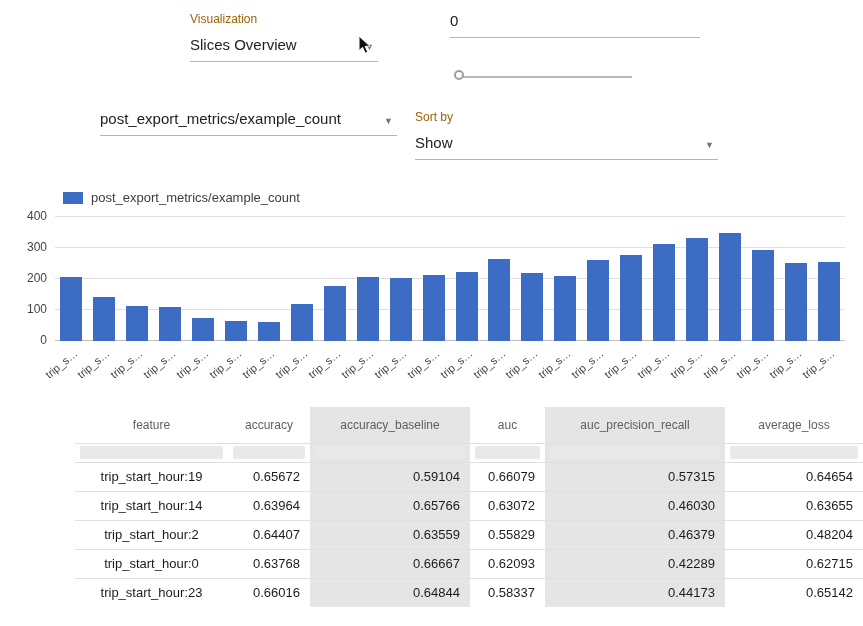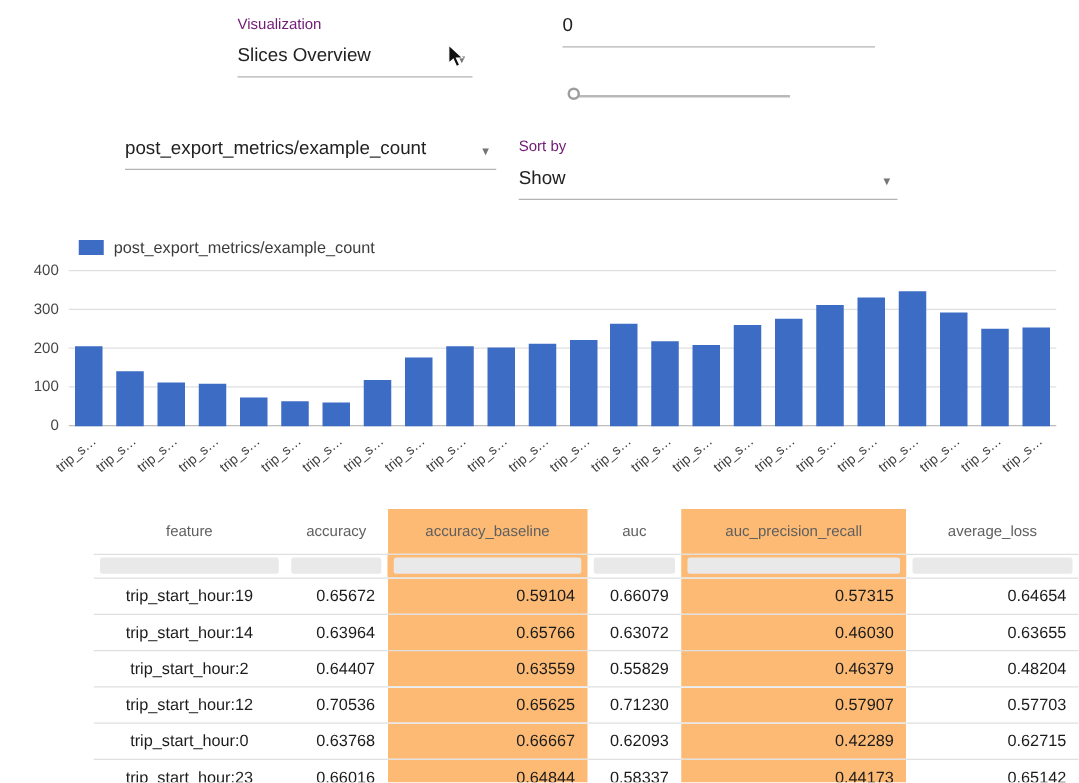--- a/index.html
+++ b/index.html
@@ -3,21 +3,21 @@
 <meta charset="utf-8">
 <style>
   * { margin:0; padding:0; box-sizing:border-box; }
   html,body { background:#fff; }
   #app {
     position:relative; width:863px; height:626px; background:#ffffff;
     font-family:"Liberation Sans", sans-serif; overflow:hidden; color:#212121;
   }
   
   .ctl { position:absolute; }
-  .ctl-label { font-size:12px; color:#701a75; display:block; margin-bottom:10px; }
+  .ctl-label { font-size:12px; color:#a16207; display:block; margin-bottom:10px; }
   .ctl-value {
     font-size:15px; color:#212121; padding:0 18px 8px 0;
     border-bottom:1px solid #b4b4b4; position:relative; white-space:nowrap;
     cursor:pointer;
   }
   .ctl-value.no-arrow { padding-right:0; cursor:text; }
   .dd-arrow {
     position:absolute; right:4px; bottom:9px; font-size:9px; color:#757575; line-height:1;
   }
   #viz-ctl   { left:190px; top:12px; width:188px; }
@@ -61,21 +61,21 @@
     cursor:pointer; white-space:nowrap; overflow:hidden;
   }
   tr.filter-row td { height:19px; padding:2px 5px; }
   .filter-box { height:13px; background:#e9e9e9; border-radius:2px; cursor:text; }
   tbody tr.data-row td {
     height:29px; border-top:1px solid #e0e0e0; vertical-align:middle;
     color:#1c1c1c; white-space:nowrap; overflow:hidden;
   }
   td.num { text-align:right; padding-right:10px; }
   td.feat { text-align:center; }
-  td.shaded, th.shaded { background:#fdba74; }
+  td.shaded, th.shaded { background:#e5e5e5; }
 </style>
 </head>
 <body>
 
 <div id="app">
 
   <div class="ctl" id="viz-ctl">
     <span class="ctl-label">Visualization</span>
     <div class="ctl-value">
       <span>Slices Overview</span>
@@ -294,28 +294,20 @@
           </tr>
           <tr class="data-row">
             <td class="feat">trip_start_hour:2</td>
             <td class="num">0.64407</td>
             <td class="num shaded">0.63559</td>
             <td class="num">0.55829</td>
             <td class="num shaded">0.46379</td>
             <td class="num">0.48204</td>
           </tr>
           <tr class="data-row">
-            <td class="feat">trip_start_hour:12</td>
-            <td class="num">0.70536</td>
-            <td class="num shaded">0.65625</td>
-            <td class="num">0.71230</td>
-            <td class="num shaded">0.57907</td>
-            <td class="num">0.57703</td>
-          </tr>
-          <tr class="data-row">
             <td class="feat">trip_start_hour:0</td>
             <td class="num">0.63768</td>
             <td class="num shaded">0.66667</td>
             <td class="num">0.62093</td>
             <td class="num shaded">0.42289</td>
             <td class="num">0.62715</td>
           </tr>
           <tr class="data-row">
             <td class="feat">trip_start_hour:23</td>
             <td class="num">0.66016</td>

